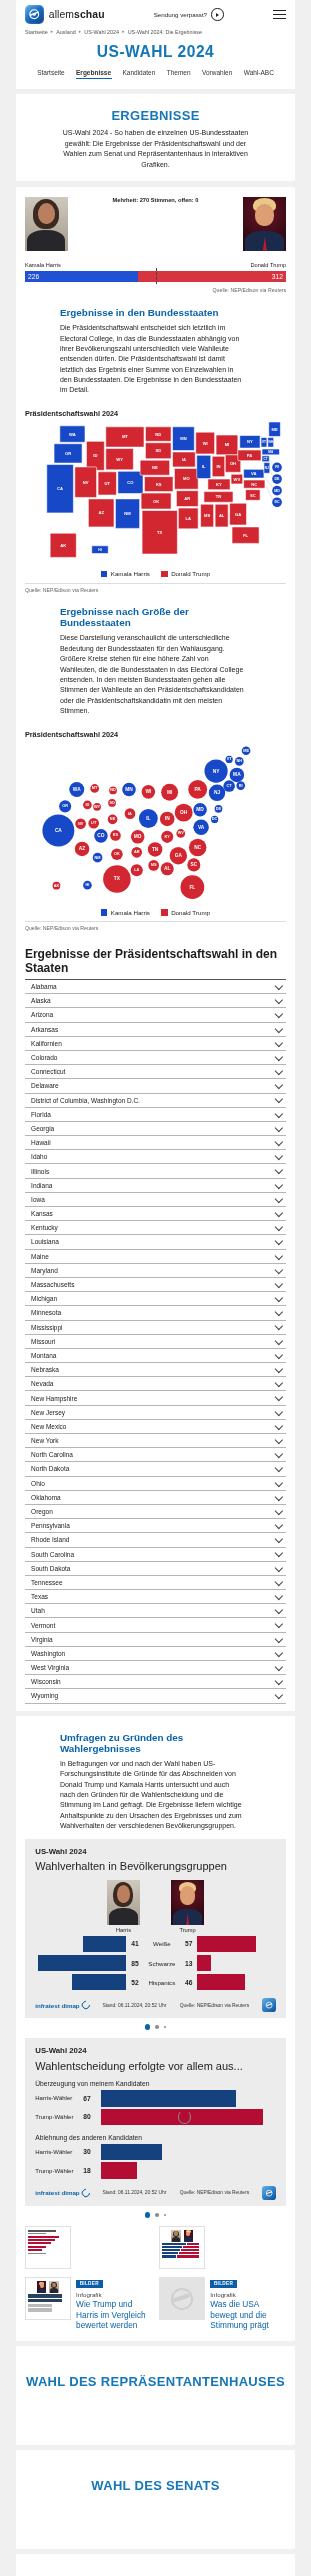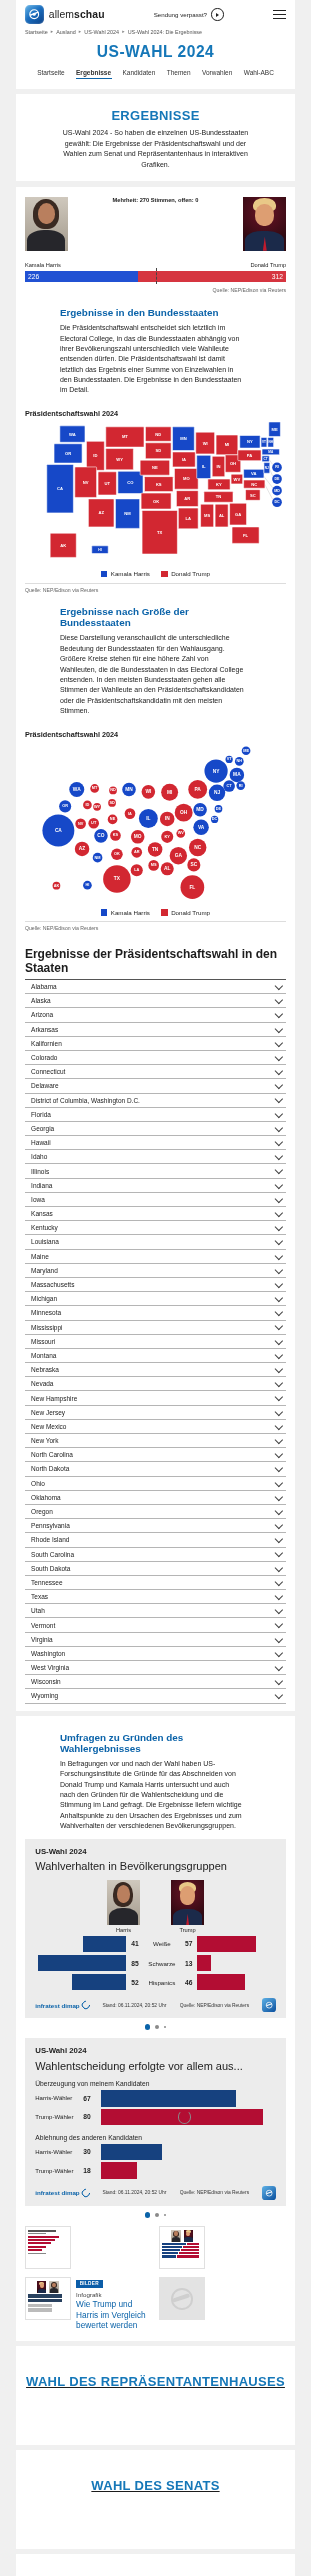--- a/index.html
+++ b/index.html
@@ -105,21 +105,21 @@
   .thumb .pb{height:2.1px;background:#16417f;}
   .thumb .pr{height:2.1px;background:#b30d33;}
   .thumb .pg{height:2.1px;background:#bbb;}
   .thumb.placeholder{background:#e3e3e3;border:none;display:flex;align-items:center;justify-content:center;}
   .globe-ring{width:17.6px;height:17.6px;border:2.1px solid #cfcfcf;border-radius:50%;position:relative;}
   .globe-ring:after{content:"";position:absolute;left:-1px;top:6.2px;width:17.6px;height:3.6px;background:#cfcfcf;transform:rotate(-18deg);border-radius:2.1px;}
   .t-badge{display:inline-block;background:#0b5da8;color:#fff;font-size:4.7px;font-weight:700;letter-spacing:0.3px;padding:1.3px 3.6px;margin-bottom:2.1px;}
   .t-kicker{font-size:6.2px;color:#444;margin:1px 0 1.6px;}
   .t-title{font-size:8.3px;line-height:1.25;color:#0b63a9;font-weight:400;cursor:pointer;}
   
-  .head-card{min-height:99px;box-sizing:border-box;padding-top:21px;text-decoration:underline;}
+  .head-card{min-height:99px;box-sizing:border-box;padding-top:21px;}
 </style>
 </head>
 <body>
 
 <div class="card site-header">
   <div class="hdr-row">
     <div class="brand">
       <div class="logo-sq">
         <svg width="12.4" height="12.4" viewBox="0 0 24 24">
             <circle cx="12" cy="12" r="8.5" fill="none" stroke="#fff" stroke-width="2.2"></circle>
@@ -861,20 +861,21 @@
           <div class="pb" style="width: 85%; margin: 1.6px 0px; height: 3.1px; background: rgb(40, 65, 95);"></div>
           <div class="pg" style="width: 60%; margin: 1.6px 0px; height: 3.1px;"></div>
           <div class="pg" style="width: 60%; margin: 1.6px 0px; height: 3.1px;"></div>
         </div>
         <div><span class="t-badge">BILDER</span><div class="t-kicker">Infografik</div><div class="t-title">Wie Trump und Harris im Vergleich bewertet werden</div></div>
       </div>
       <div class="teaser">
         <div class="thumb placeholder">
           <div class="globe-ring"></div>
         </div>
+        <div><span class="t-badge">BILDER</span><div class="t-kicker">Infografik</div><div class="t-title">Was die USA bewegt und die Stimmung prägt</div></div>
       </div>
     </div>
 </div>
 
 <div class="card head-card">
   <div class="sec-title">WAHL DES REPRÄSENTANTENHAUSES</div>
 </div>
 
 <div class="card head-card">
   <div class="sec-title">WAHL DES SENATS</div>

